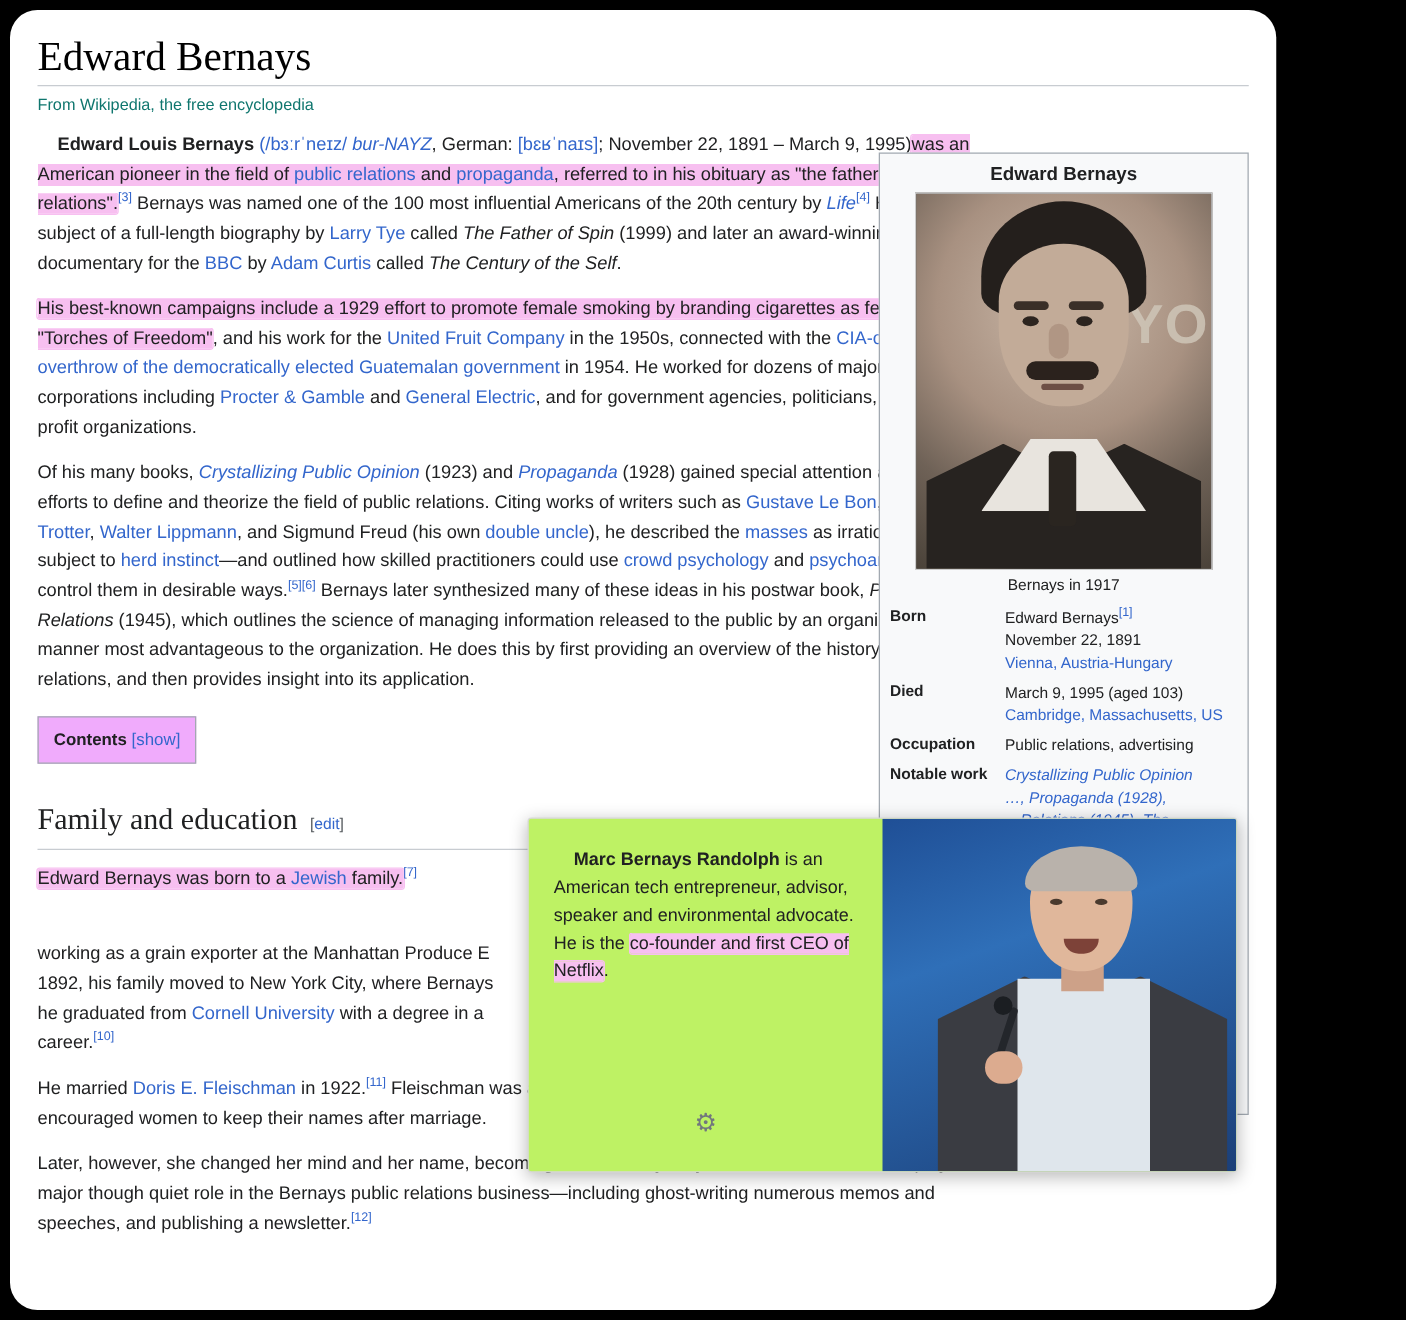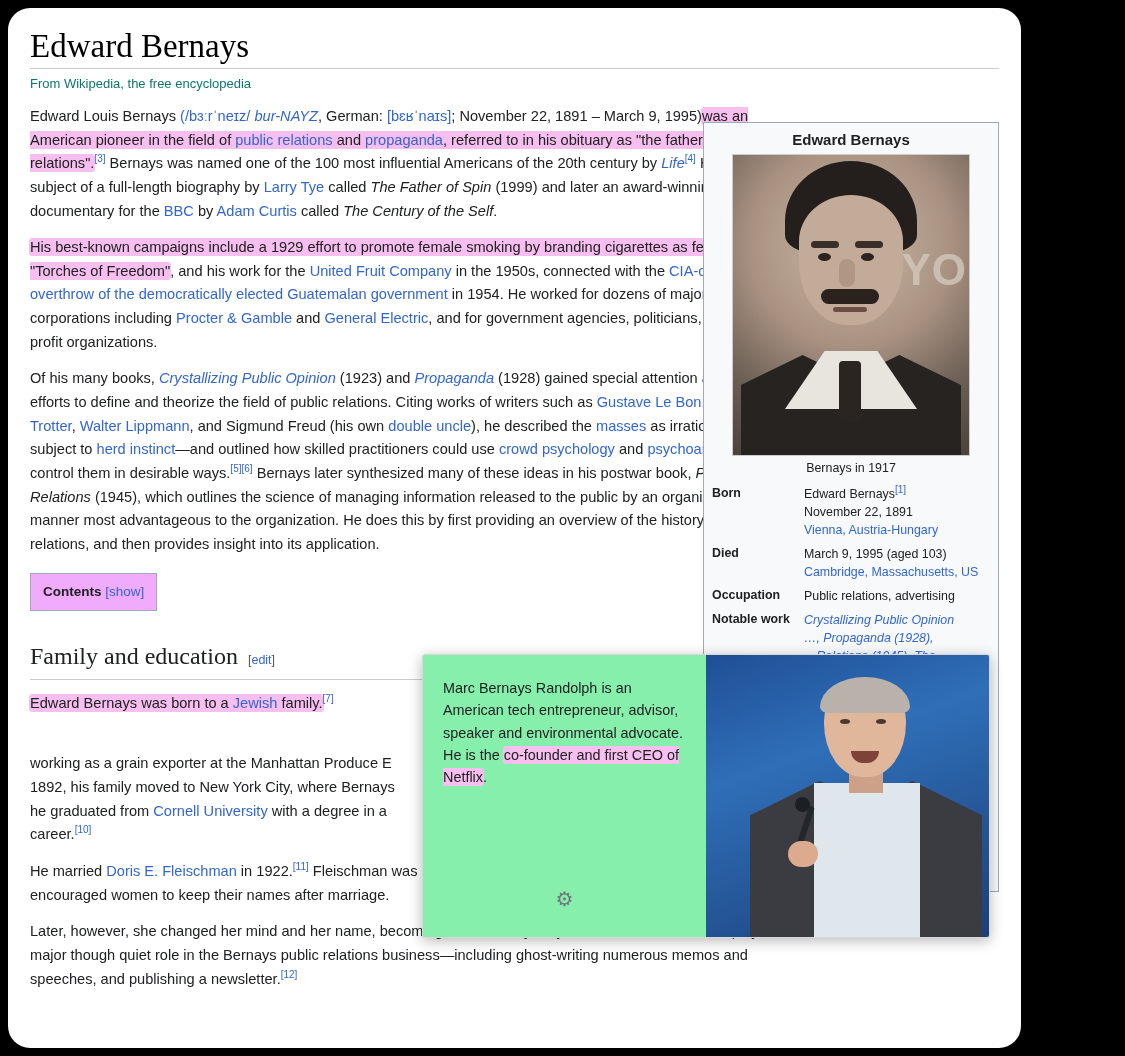--- a/index.html
+++ b/index.html
@@ -63,21 +63,21 @@
     color: #3366cc;
     text-decoration: none;
   }
   .hl {
     background: #f7bff0;
     box-shadow: 0 0 0 1px #f7bff0;
     border-radius: 2px;
   }
   .hl a.lnk { color:#3366cc; }
   .it { font-style: italic; }
-  .bold { font-weight: normal; }
+  .bold { font-weight: bold; margin-left: 16px; }
   sup.ref {
     font-size: 10px;
     vertical-align: super;
     color: #3366cc;
     line-height: 0;
   }
   .ipa { color: #3366cc; }
   
   .contents-box {
     display: inline-block;
@@ -223,33 +223,33 @@
   .p-tie {
     position: absolute; left: 106px; top: 206px; width: 22px; height: 60px;
     background: #2a2520; border-radius: 4px;
   }
   .p-suit {
     position: absolute; left: 8px; top: 200px; right: 8px; bottom: 0;
     background: #272320;
     clip-path: polygon(0% 30%, 28% 0%, 45% 18%, 55% 18%, 72% 0%, 100% 30%, 100% 100%, 0% 100%);
   }
   .p-bgtext {
-    position: absolute; right: 2px; top: 90px;
+    position: absolute; right: 2px; top: 80px;
     font-family: "Liberation Sans", sans-serif;
     font-size: 44px; font-weight: bold; color: #cfc6b8; opacity: .85;
     letter-spacing: 1px;
   }
   
   .popup {
     position: absolute;
     left: 414px;
     top: 646px;
     width: 566px;
     height: 282px;
-    background: #86efac;
+    background: #bef264;
     border: 1px solid #d8d8d8;
     border-radius: 3px;
     box-shadow: 0 3px 14px rgba(0,0,0,.28);
     overflow: hidden;
     display: flex;
   }
   .popup-text {
     width: 283px;
     box-sizing: border-box;
     padding: 22px 18px 10px 20px;

